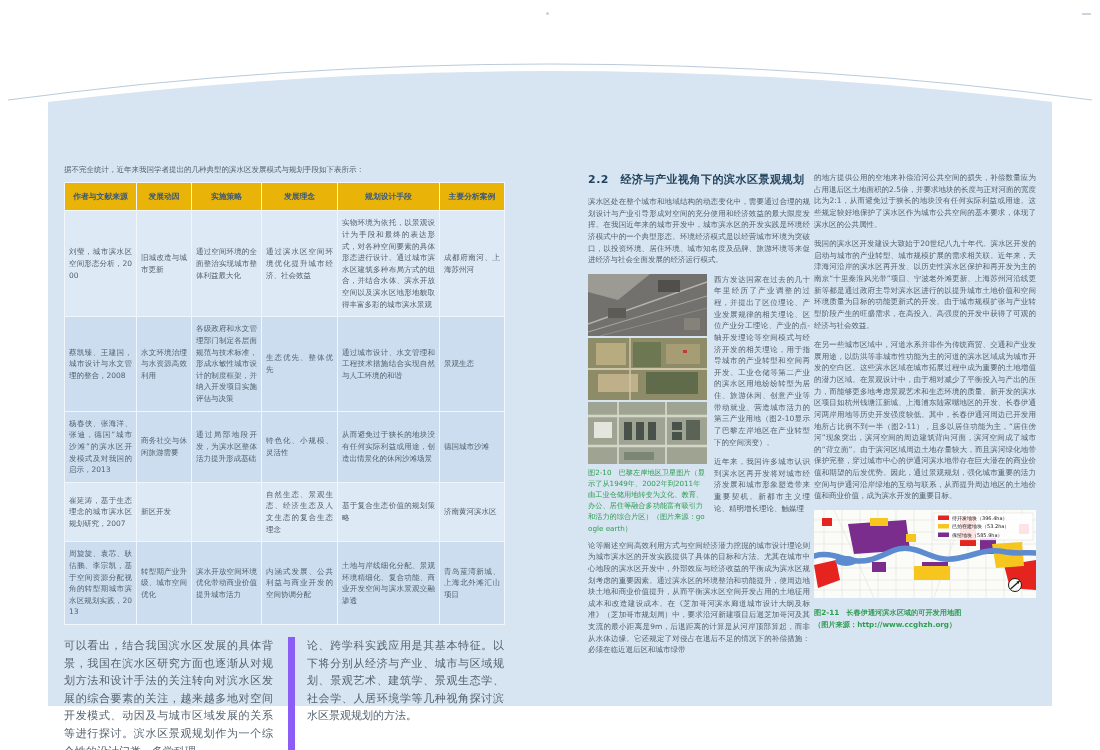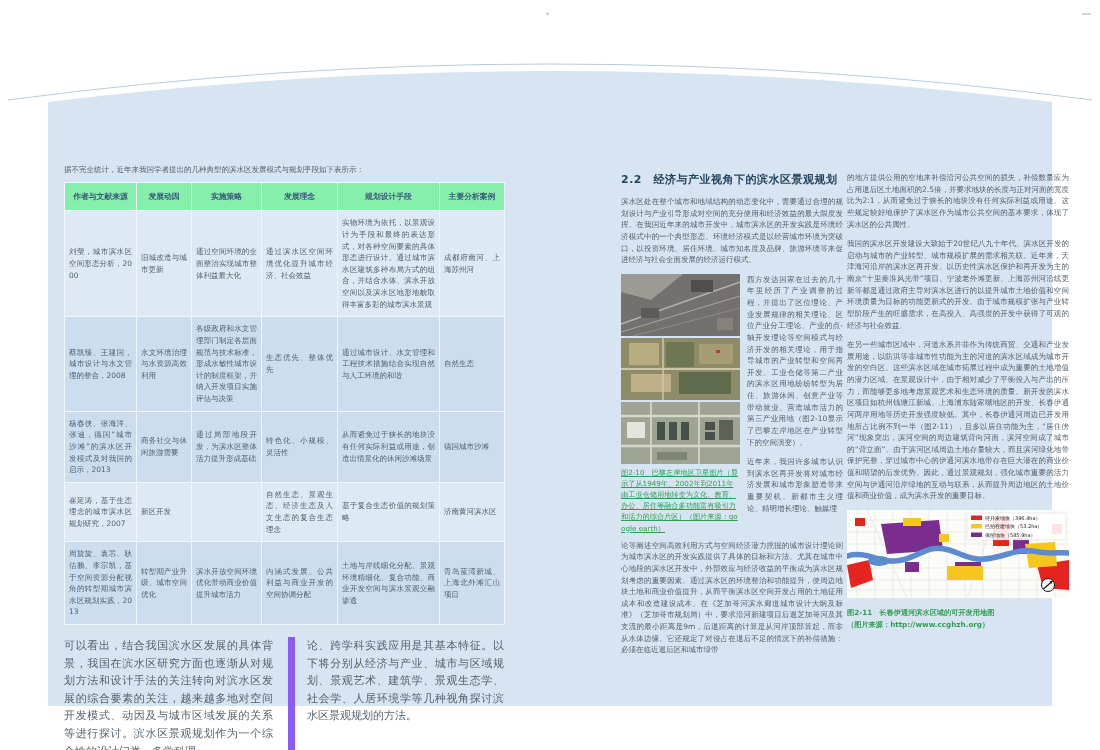--- a/index.html
+++ b/index.html
@@ -11,43 +11,43 @@
   }
   .bg{position:absolute;left:0;top:0;}
   .crop-dot{position:absolute;width:3px;height:3px;border-radius:50%;background:#c7d1da;}
   .crop-dash{position:absolute;width:9px;height:2px;background:#ccd5dd;}
 
   
   .left-page{position:absolute;left:64px;top:164px;width:440px;}
   .intro{font-size:7.5px;line-height:1.5;margin:0 0 7px 0;}
   table.lit{border-collapse:collapse;width:440px;table-layout:fixed;font-size:7.5px;}
   table.lit th{
-    background:#86efac;color:#3b5a7a;font-weight:bold;text-align:center;
+    background:#eab308;color:#3b5a7a;font-weight:bold;text-align:center;
     padding:8px 2px;border:1px solid #f0f6fb;font-size:7.8px;
   }
   table.lit td{
     padding:6px 4px;border:1px solid #f0f6fb;vertical-align:middle;
     line-height:1.55;text-align:justify;word-break:break-all;
   }
   tr.row-light td{background:#dde9f5;}
   tr.row-mid td{background:#cbddef;}
   .left-footer{display:flex;margin-top:12px;width:440px;}
   .left-footer .fcol{width:212px;font-size:11px;line-height:1.6;text-align:justify;}
   .left-footer .fcol + .fcol{margin-left:15px;border-left:7px solid #8b5cf6;padding-left:12px;width:200px;}
 
   
-  .right-page{position:absolute;left:613px;top:172px;width:456px;display:flex;gap:4px;justify-content:flex-end;}
+  .right-page{position:absolute;left:588px;top:172px;width:456px;display:flex;gap:4px;}
   .rcol{width:222px;}
   .sec-head{font-size:11px;font-weight:bold;color:#23445e;margin:0 0 9px 0;letter-spacing:0.5px;}
   .right-page p{margin:0 0 8px 0;font-size:7.5px;line-height:1.55;text-align:justify;word-break:break-all;}
   .fig-row{display:flex;gap:7px;}
   .fig10col{width:119px;flex:0 0 119px;}
   .fig10col svg{display:block;margin-bottom:2px;}
   .sidecol{flex:1;min-width:0;}
-  .caption{color:#2f9e52 !important;font-size:7.2px !important;line-height:1.55 !important;text-align:left !important;margin:3px 0 6px 0 !important;text-decoration:underline;}
+  .caption{color:#2f9e52 !important;font-size:7.2px !important;line-height:1.55 !important;text-align:left !important;margin:3px 0 6px 0 !important;}
   .caption2{color:#2f9e52 !important;font-size:7.2px !important;line-height:1.6 !important;text-align:left !important;margin:5px 0 0 0 !important;font-weight:bold;}
   .map-wrap{margin-top:4px;}
 
   
   .pagenum{position:absolute;top:752px;font-size:14px;color:#8099ad;letter-spacing:1px;}
   .pn-left{left:42px;}
   .pn-right{left:1008px;}
 </style>
 </head>
 <body>
@@ -90,21 +90,21 @@
         <td>通过滨水区空间环境优化提升城市经济、社会效益</td>
         <td>实物环境为依托，以景观设计为手段和最终的表达形式，对各种空间要素的具体形态进行设计。通过城市滨水区建筑多种布局方式的组合，并结合水体、滨水开放空间以及滨水区地形地貌取得丰富多彩的城市滨水景观</td>
         <td>成都府南河、上海苏州河</td>
       </tr>
       <tr class="row-mid">
         <td>蔡凯臻、王建国，城市设计与水文管理的整合，2008</td>
         <td>水文环境治理与水资源高效利用</td>
         <td>各级政府和水文管理部门制定各层面规范与技术标准，形成水敏性城市设计的制度框架，并纳入开发项目实施评估与决策</td>
         <td>生态优先、整体优先</td>
         <td>通过城市设计、水文管理和工程技术措施结合实现自然与人工环境的和谐</td>
-        <td>自然生态</td>
+        <td>景观生态</td>
       </tr>
       <tr class="row-mid">
         <td>杨春侠、张海洋、张迪，德国“城市沙滩”的滨水区开发模式及对我国的启示，2013</td>
         <td>商务社交与休闲旅游需要</td>
         <td>通过局部地段开发，为滨水区整体活力提升形成基础</td>
         <td>特色化、小规模、灵活性</td>
         <td>从而避免过于狭长的地块没有任何实际利益或用途，创造出情景化的休闲沙滩场景</td>
         <td>德国城市沙滩</td>
       </tr>
       <tr class="row-light">

